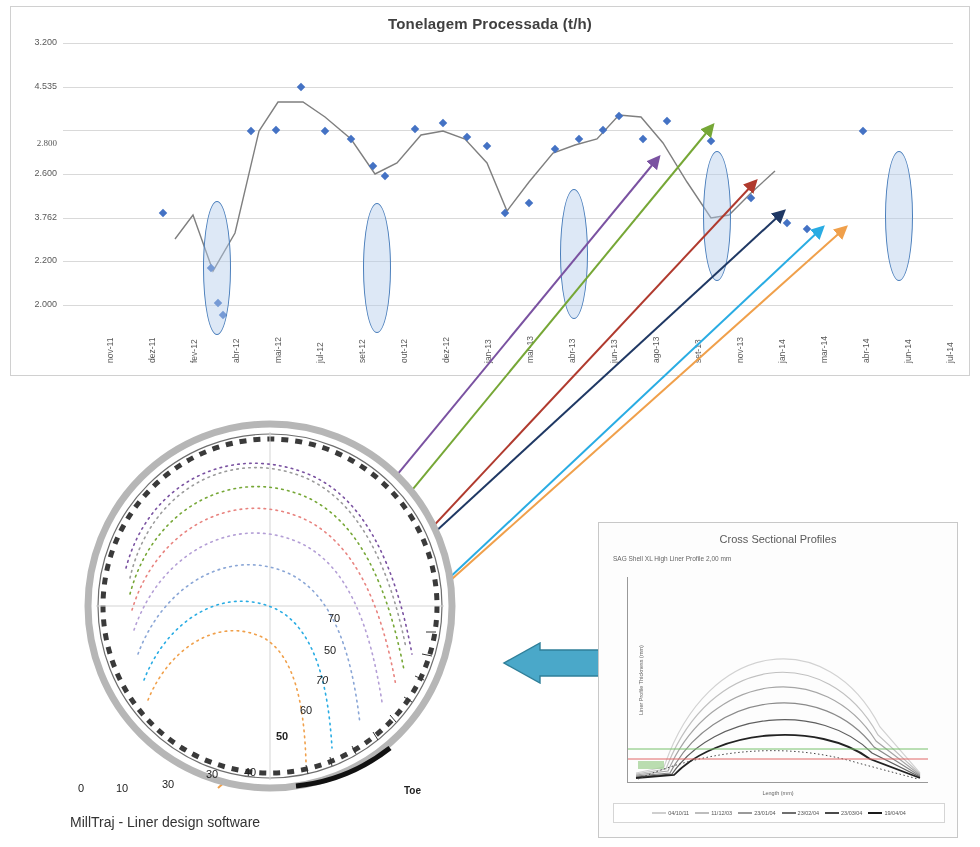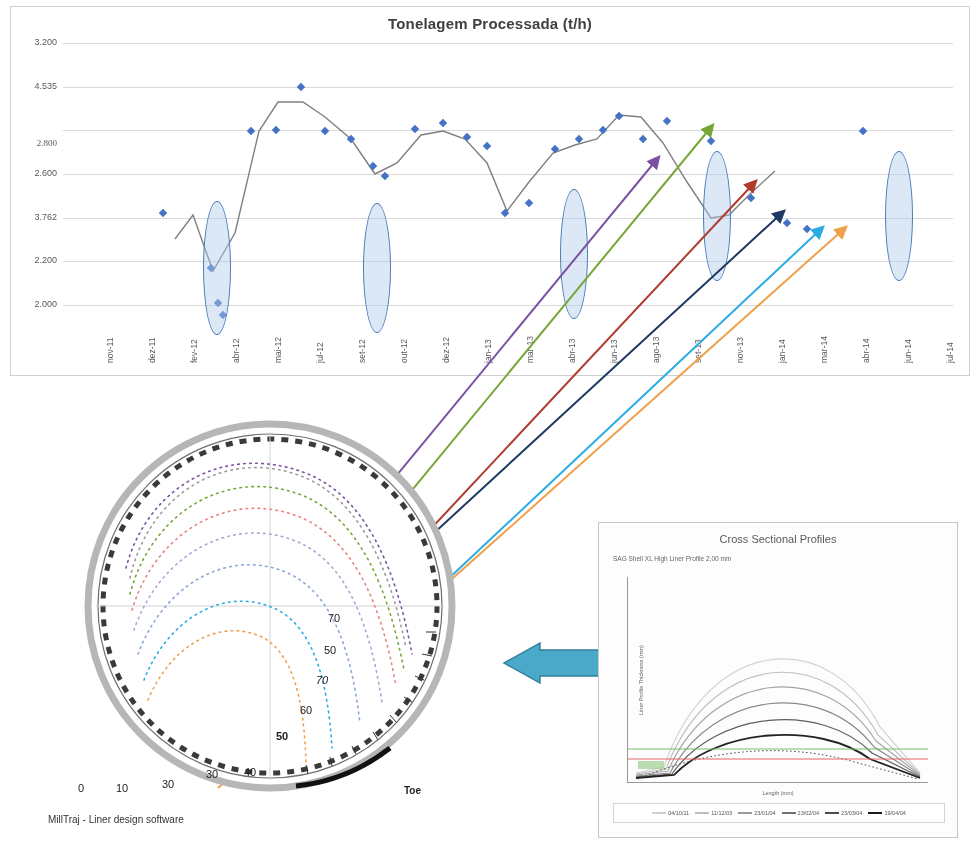--- a/index.html
+++ b/index.html
@@ -47,21 +47,21 @@
     position:absolute;border:1.3px solid #4a7ebb;background:rgba(180,205,235,.45);
     border-radius:50%;
   }
   svg.overlay{position:absolute;left:0;top:0;overflow:visible;}
 
   
   #mill{
     position:absolute;left:60px;top:418px;width:440px;height:420px;
   }
   #mill-caption{
-    position:absolute;left:48px;top:814px;font-size:10px;color:#333;
+    position:absolute;left:70px;top:814px;font-size:14px;color:#333;
   }
   .watermark{
     position:absolute;left:140px;top:668px;font-size:27px;font-weight:bold;
     color:#f3c6c0;letter-spacing:1px;
   }
   .toe-label{position:absolute;left:404px;top:785px;font-size:10px;font-weight:bold;color:#222;}
   .deg{position:absolute;font-size:11px;color:#222;}
 
   
   #cross{

